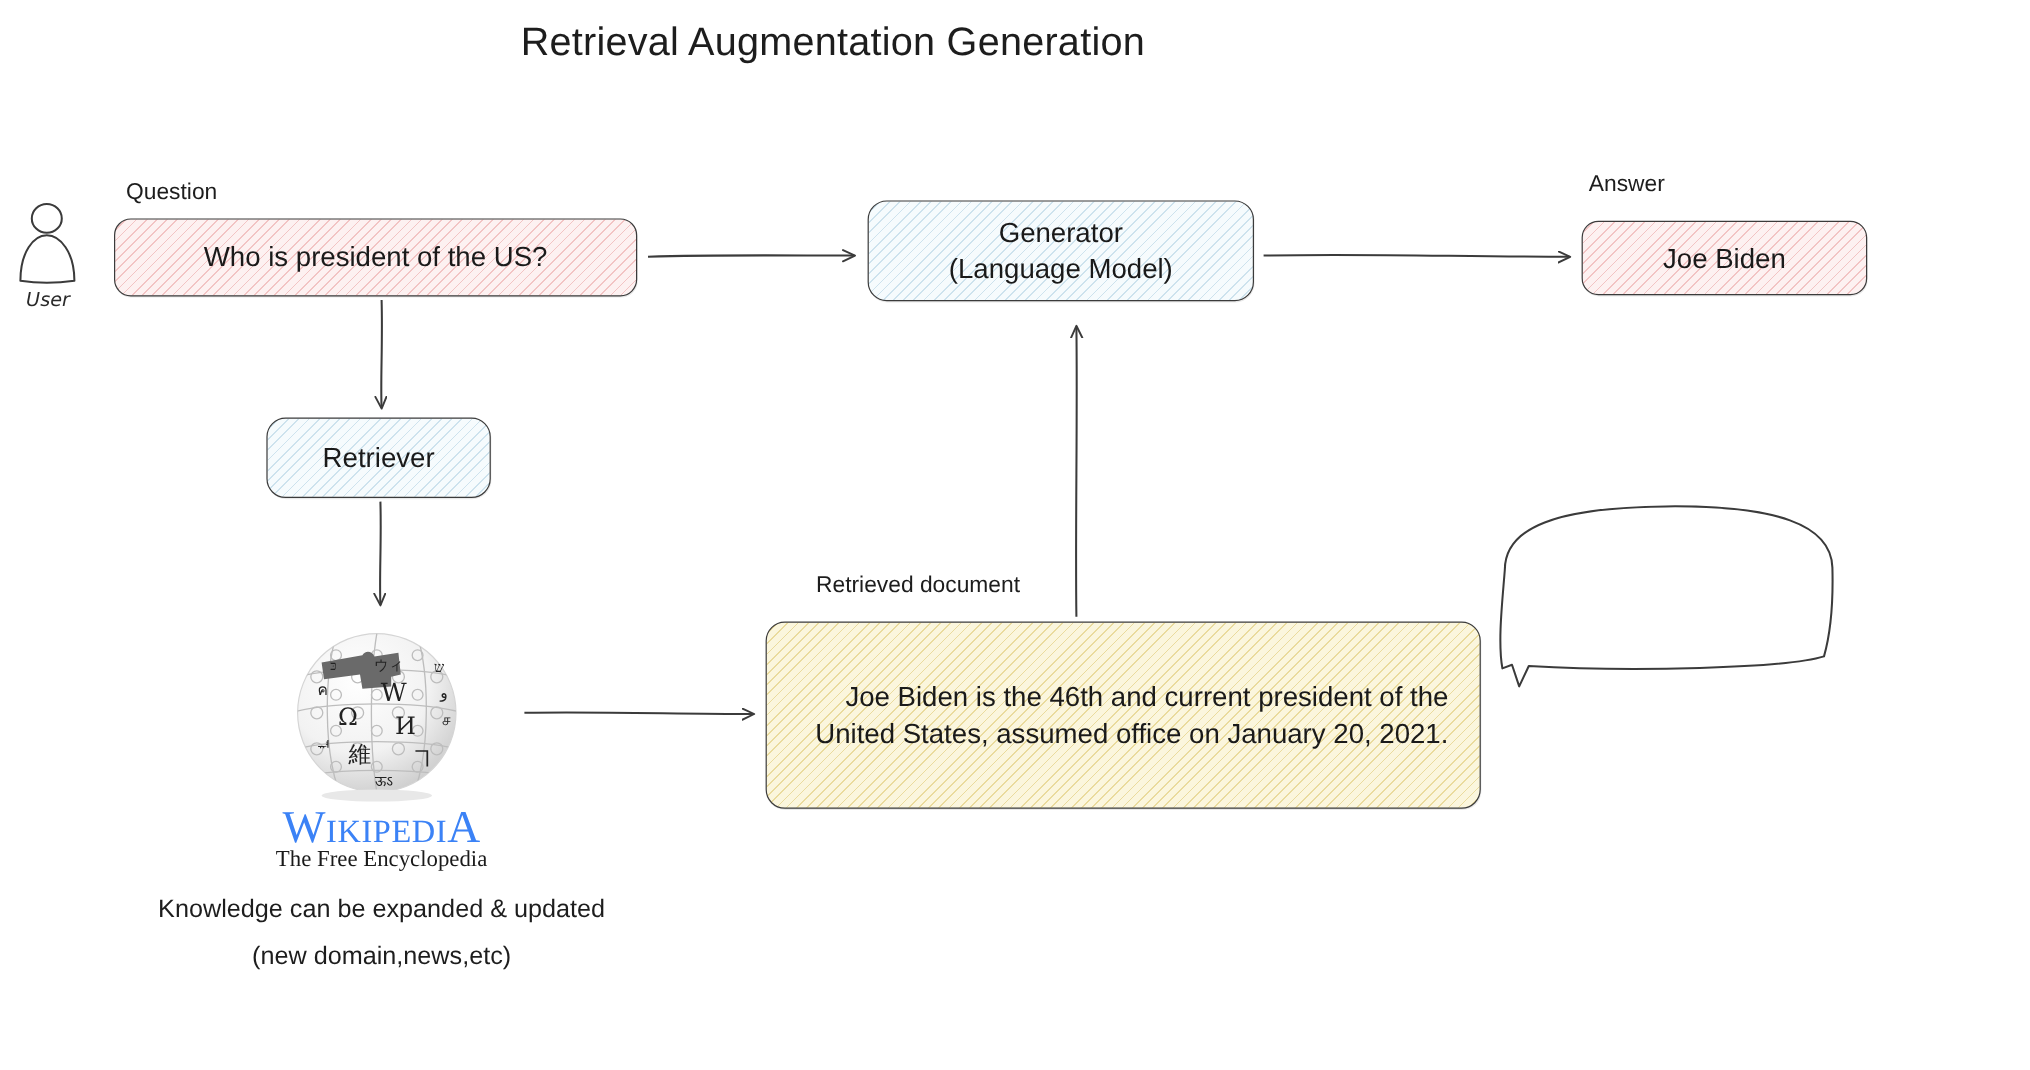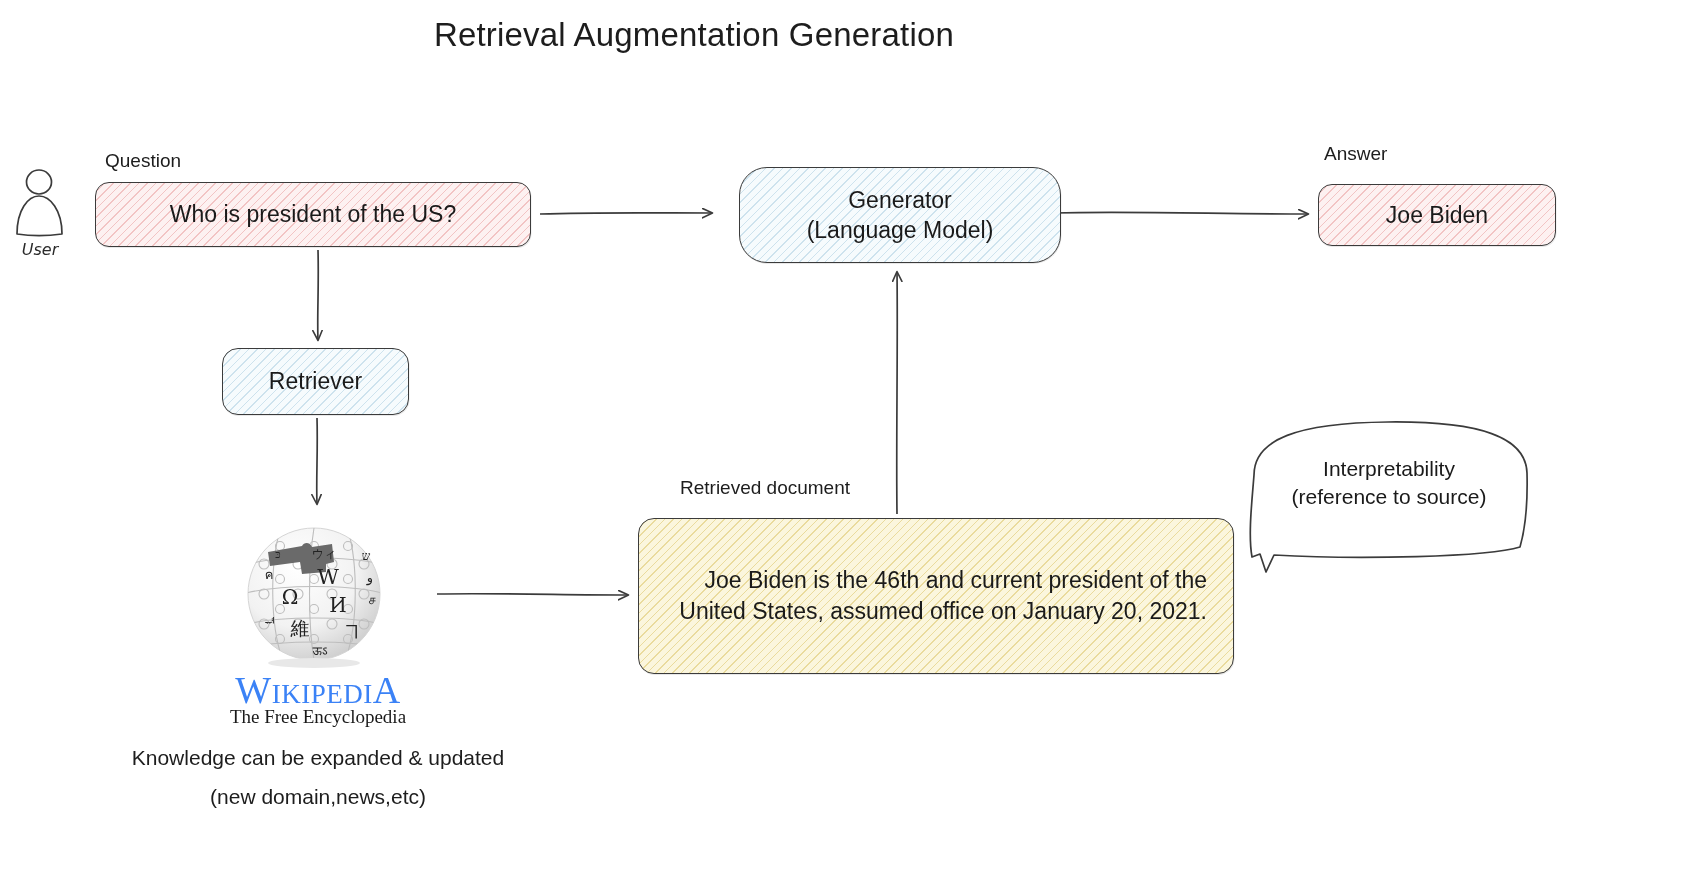--- a/index.html
+++ b/index.html
@@ -84,24 +84,23 @@
       rgba(255,255,255,0) 6px
     );
   }
 
   
   #question-box {
     left: 95px; top: 182px; width: 436px; height: 65px;
     font-size: 23px;
   }
   #generator-box {
-    left: 723px; top: 167px; width: 322px; height: 96px;
-    font-size: 23px;
-    border-radius: 28px;
-    margin-left: 16px;
+    left: 723px; top: 167px; width: 322px; height: 84px;
+    font-size: 23px;
+    border-radius: 16px;
   }
   #answer-box {
     left: 1318px; top: 184px; width: 238px; height: 62px;
     font-size: 23px;
   }
   #retriever-box {
     left: 222px; top: 348px; width: 187px; height: 67px;
     font-size: 23px;
     border-radius: 16px;
   }
@@ -300,18 +299,14 @@
   <div id="wiki-tag">The Free Encyclopedia</div>
   <div id="wiki-note2">(new domain,news,etc)</div>
 
   <svg id="bubble" viewBox="0 0 300 190" xmlns="http://www.w3.org/2000/svg">
     <path d="M16,60 C16,24 60,8 150,7 C242,6 288,22 289,58
              C290,96 286,118 282,132
              C250,142 120,145 36,140
              L28,157 L22,139 L14,142
              C10,120 14,86 16,60 Z" fill="#ffffff" stroke="#3b3b3b" stroke-width="1.7" stroke-linejoin="round" stroke-linecap="round"></path>
   </svg>
-  <div id="bubble-text">
-    <span>Interpretability</span><br>
-    <span>(reference to source)</span>
-  </div>
 
 </div>
 
 </body></html>

